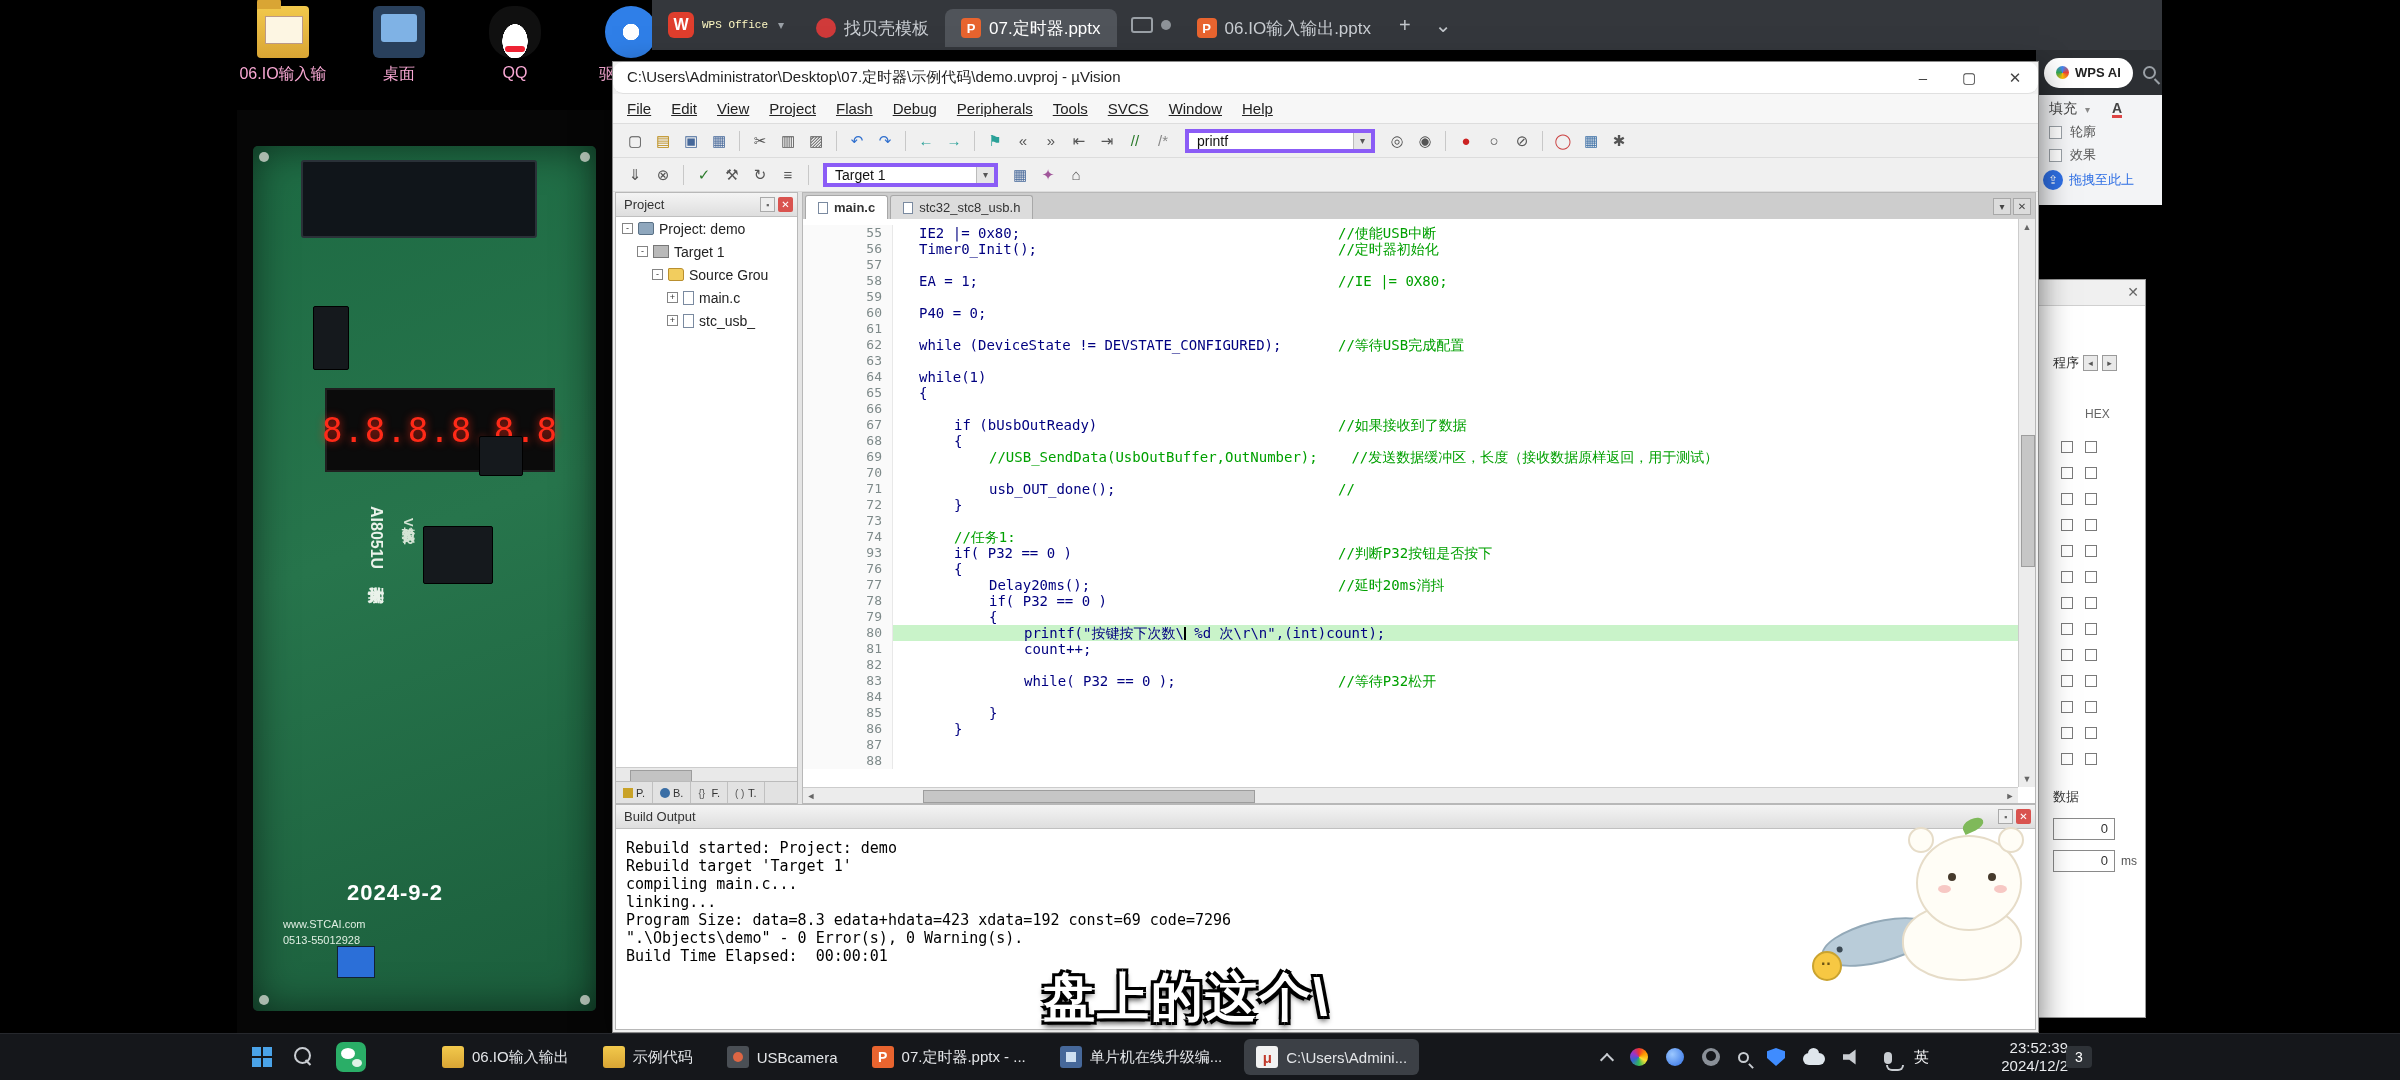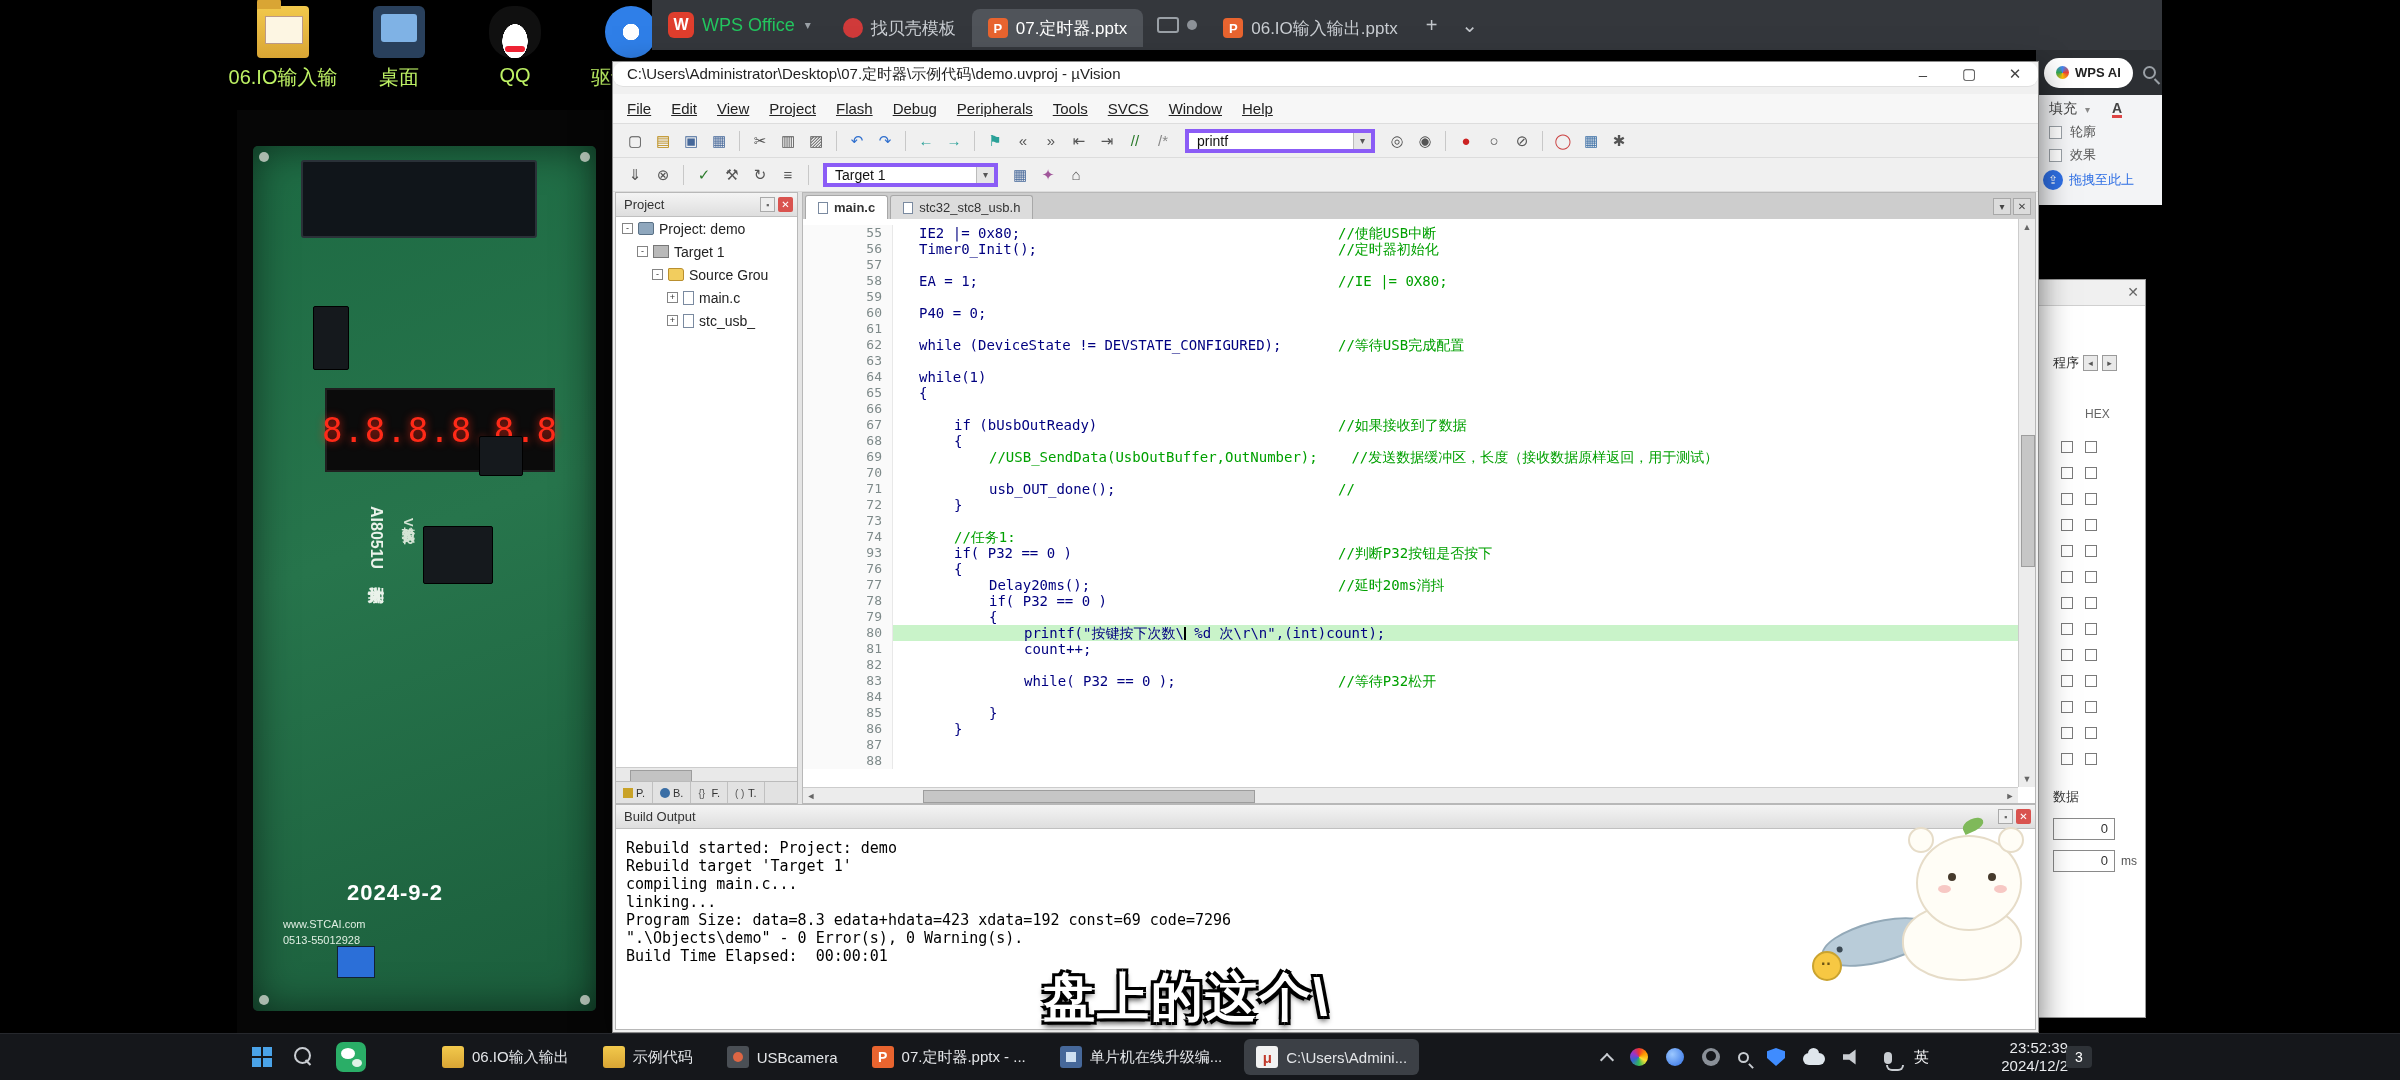--- a/index.html
+++ b/index.html
@@ -4,37 +4,37 @@
 <style>
   html,body{margin:0;padding:0;background:#000;}
   #screen{position:relative;width:2400px;height:1080px;background:#000;overflow:hidden;
           font-family:"Liberation Sans",sans-serif;-webkit-font-smoothing:antialiased;}
   [data-interactable]{box-sizing:border-box;}
 
   
   #desktop-icons{position:absolute;left:240px;top:6px;display:flex;gap:30px;z-index:2;}
   .dicon{width:86px;display:flex;flex-direction:column;align-items:center;cursor:default;}
   .dicon-img{width:52px;height:52px;display:block;position:relative;}
-  .dicon-label{margin-top:6px;font-size:20px;color:#bef264;text-shadow:0 1px 2px #000;white-space:nowrap;}
+  .dicon-label{margin-top:6px;font-size:16px;color:#f9a8d4;text-shadow:0 1px 2px #000;white-space:nowrap;}
   .ic-folder{background:linear-gradient(#f2c94c,#d9a534);border-radius:4px;position:relative;}
   .ic-folder:before{content:"";position:absolute;top:-7px;left:0;width:24px;height:10px;background:#d9a534;border-radius:3px 3px 0 0;}
   .ic-folder:after{content:"";position:absolute;left:8px;top:10px;width:36px;height:26px;background:#fdf6e3;border:1px solid #b98;}
   .ic-desktop{background:#29405c;border-radius:6px;}
   .ic-desktop:after{content:"";position:absolute;left:8px;top:8px;right:8px;bottom:16px;background:#7fb2e5;border-radius:3px;}
   .ic-qq{background:radial-gradient(ellipse at 50% 68%,#fff 0 34%,#101010 35%);border-radius:46%;}
   .ic-qq:after{content:"";position:absolute;left:16px;bottom:6px;width:20px;height:6px;background:#e23;border-radius:3px;}
   .ic-driver{background:radial-gradient(circle at 50% 50%,#fff 0 22%,#2f7fe8 23%);border-radius:50%;}
 
   
   #wps-tabbar{position:absolute;left:652px;top:0;width:1510px;height:50px;background:#34373c;
               display:flex;align-items:center;z-index:2;color:#d7dade;}
   .wps-home{display:flex;align-items:center;gap:8px;padding:0 16px;height:100%;}
   .wps-logo{width:26px;height:26px;background:#e03e2d;border-radius:6px;color:#fff;font-weight:bold;
             font-size:16px;display:flex;align-items:center;justify-content:center;}
-  .wps-home-label{font-size:18px;color:#22c55e;}
+  .wps-home-label{font-size:11px;color:#fef9c3;font-family:Liberation Mono, monospace;}
   .wps-chevron{font-size:12px;color:#9aa0a6;margin-left:2px;}
   .wps-tab{display:flex;align-items:center;gap:8px;height:38px;margin-top:6px;padding:0 16px;border-radius:8px 8px 0 0;
            font-size:17px;color:#c9cdd2;max-width:250px;white-space:nowrap;}
   .wps-tab.active{background:#50545a;color:#fff;}
   .ticon-ppt{width:20px;height:20px;background:#e8642f;border-radius:4px;color:#fff;font-size:13px;font-weight:bold;
              display:flex;align-items:center;justify-content:center;flex:none;}
   .ticon-doc{width:20px;height:20px;background:#d03a3a;border-radius:50%;flex:none;}
   .wps-present{width:22px;height:16px;border:2px solid #9aa0a6;border-radius:3px;margin:0 8px 0 14px;}
   .wps-dot{width:10px;height:10px;border-radius:50%;background:#8d9298;margin-right:10px;}
   .wps-plus,.wps-more{font-size:20px;color:#c2c6cb;padding:0 12px;}
@@ -87,21 +87,21 @@
   .vt2{left:146px;top:372px;font-size:13px;color:#d5e4d5;height:180px;}
   .chip{position:absolute;background:#15191d;border:1px solid #000;border-radius:2px;}
   .pot{position:absolute;left:84px;top:800px;width:38px;height:32px;background:#2b6fd8;border:1px solid #123;}
   .screw{position:absolute;width:10px;height:10px;border-radius:50%;background:#cfd6cd;opacity:.8;}
   .cam-date{position:absolute;left:94px;top:734px;color:#fff;font-size:22px;font-weight:bold;letter-spacing:1px;}
   .cam-small{position:absolute;left:30px;color:#dfeee2;font-size:11px;}
 
   
   #uvision{position:absolute;left:612px;top:61px;width:1427px;height:972px;background:#f0f0f0;
            border:1px solid #8a8a8a;box-shadow:0 10px 30px rgba(0,0,0,.55);z-index:10;}
-  .uv-titlebar{position:absolute;left:0;top:0;right:0;height:25px;background:#fff;border-bottom:1px solid #e0e0e0;
+  .uv-titlebar{position:absolute;left:0;top:0;right:0;height:32px;background:#fff;border-bottom:1px solid #e0e0e0;
                display:flex;align-items:center;border-radius:10px;}
   .uv-title{font-size:15px;color:#222;padding-left:14px;flex:1;white-space:nowrap;overflow:hidden;}
   .uv-winbtn{width:46px;height:31px;display:flex;align-items:center;justify-content:center;font-size:15px;color:#444;}
   .uv-menubar{position:absolute;left:0;top:32px;right:0;height:30px;background:#f7f7f7;border-bottom:1px solid #ddd;
               display:flex;align-items:center;padding-left:4px;}
   .uv-menu{font-size:15px;color:#222;padding:4px 10px;text-decoration:underline;}
   .uv-toolbar{position:absolute;left:0;right:0;height:34px;background:#f0f0f0;display:flex;align-items:center;
               padding-left:8px;border-bottom:1px solid #dcdcdc;}
   #uv-toolbar1{top:62px;} #uv-toolbar2{top:96px;}
   .tb-icon{width:26px;height:26px;margin:0 1px;display:flex;align-items:center;justify-content:center;

